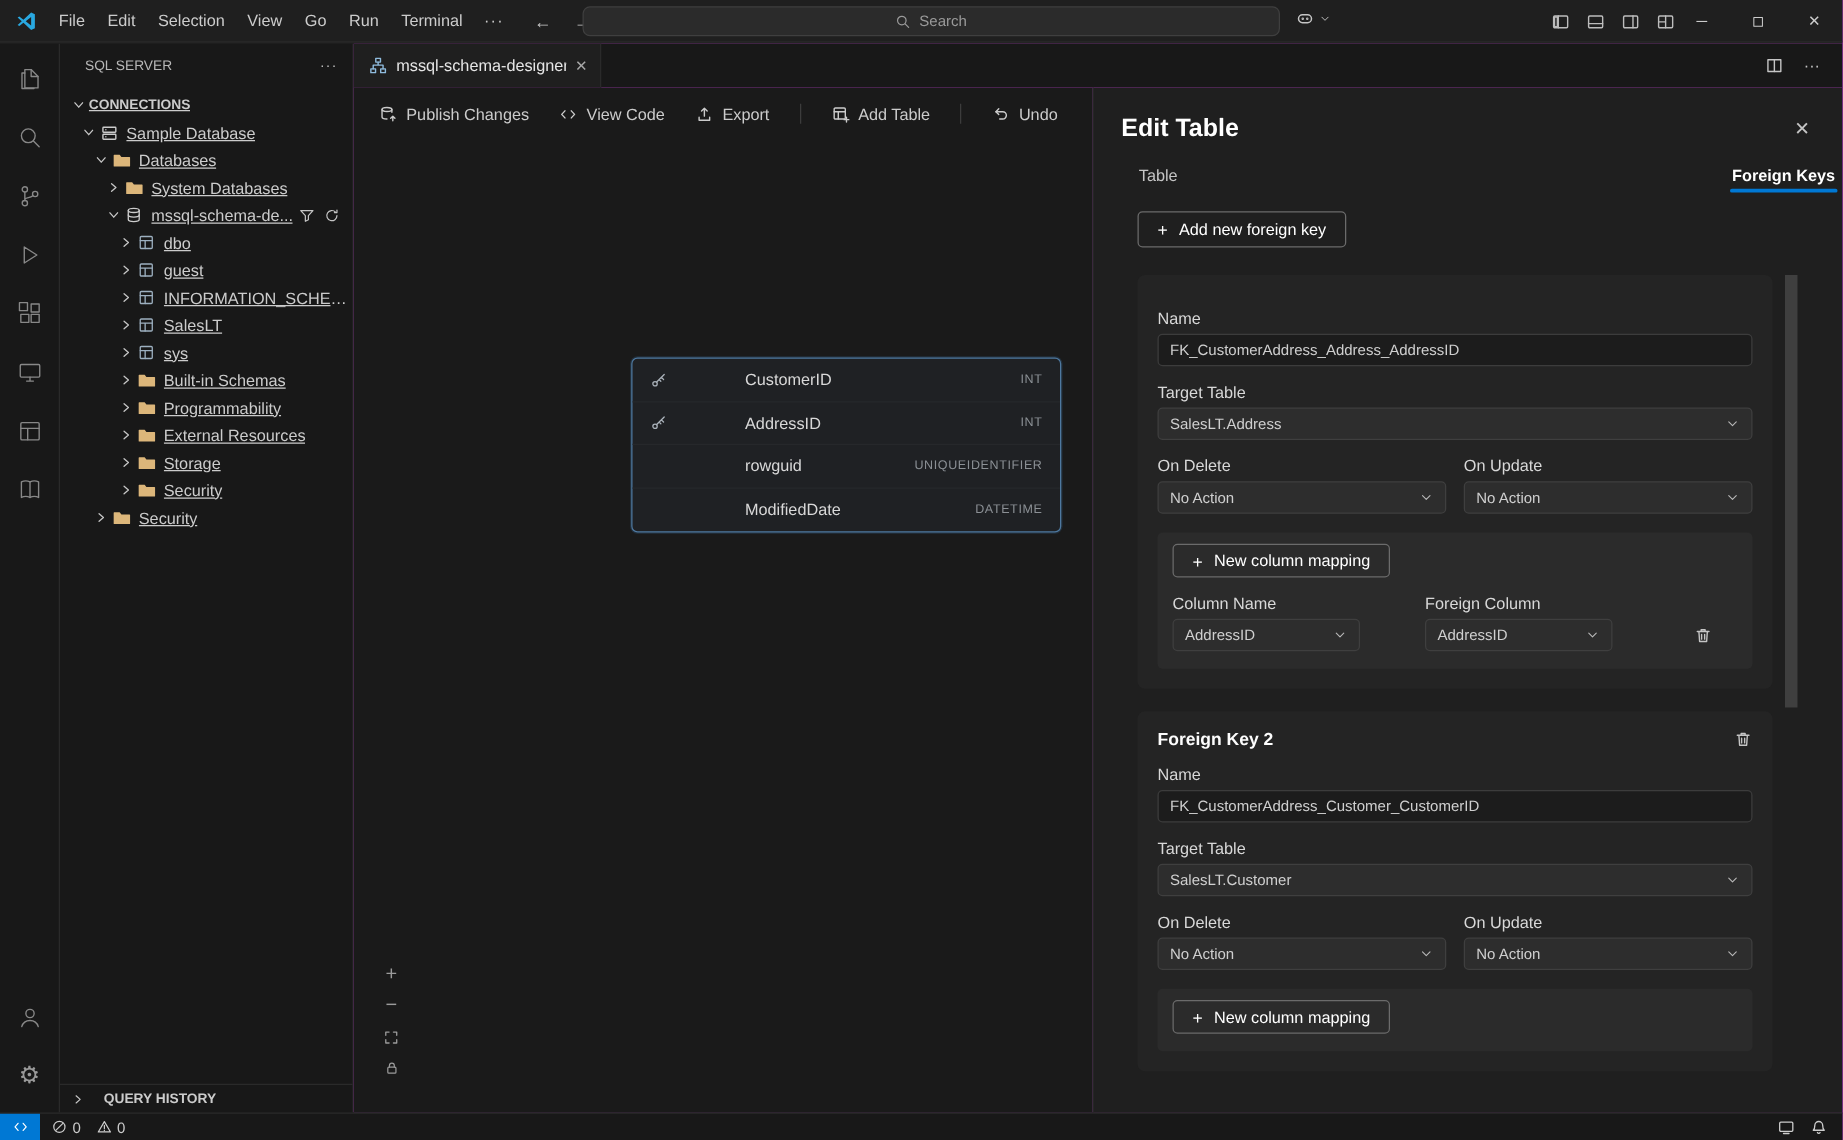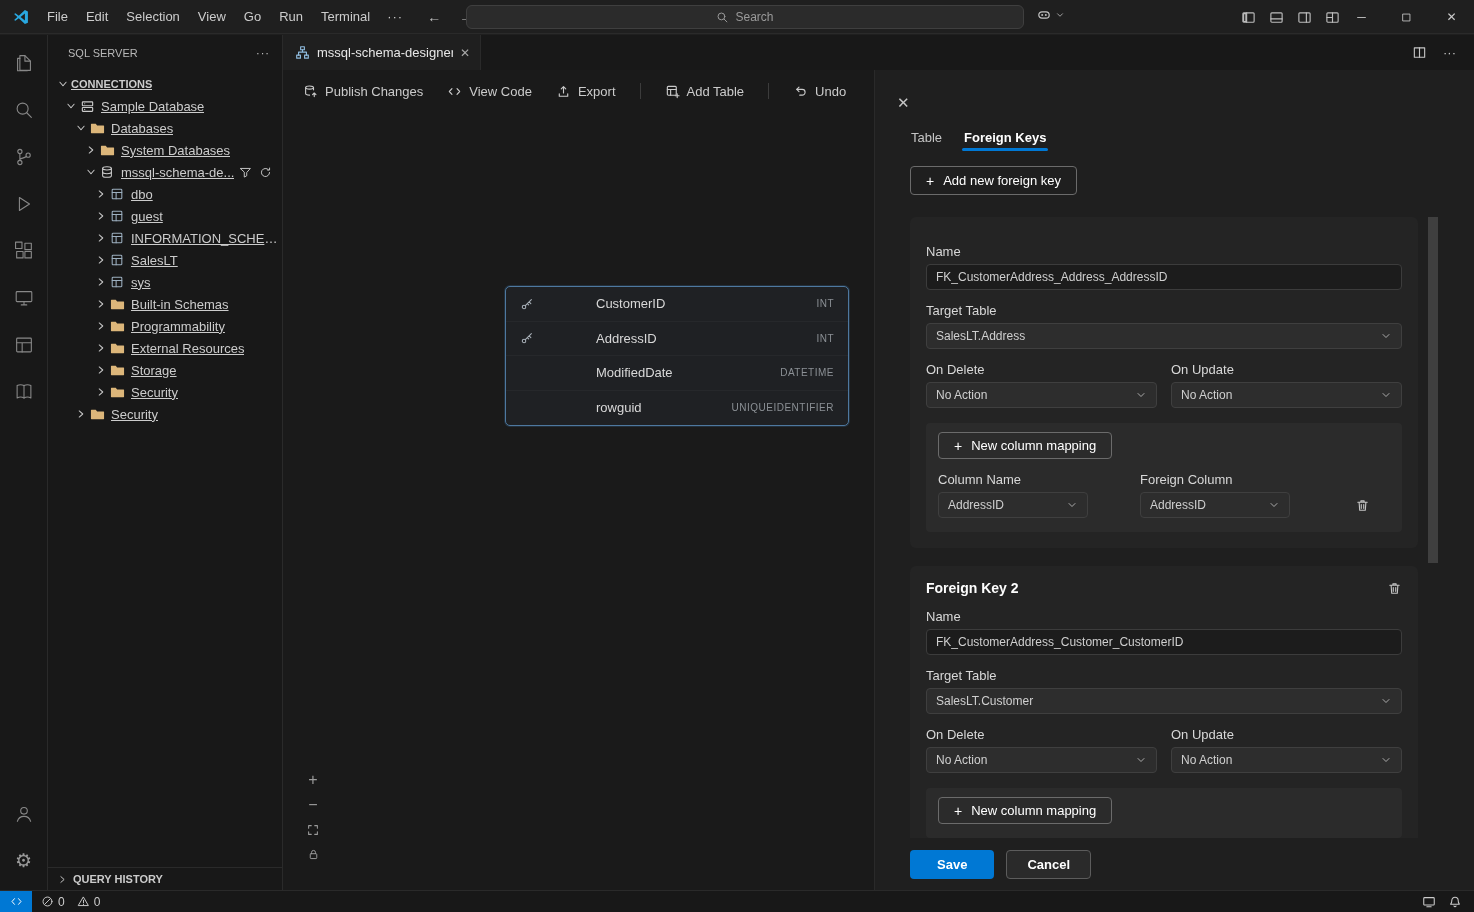--- a/index.html
+++ b/index.html
@@ -42,21 +42,21 @@
   .side-header { height:36px; display:flex; align-items:center; padding:0 12px 0 20px; font-size:11px; color:#b8b8b8; }
   .side-header .more { margin-left:auto; letter-spacing:1px; color:#c5c5c5; }
   .tree { flex:1; overflow:hidden; padding-top:2px;text-decoration:underline; }
   .tree-row { height:22px; display:flex; align-items:center; color:#cccccc; }
   .twisty { width:17px; height:16px; color:#c5c5c5; display:flex; align-items:center; justify-content:center; flex:none; }
   .twisty.down svg { transform:rotate(90deg); }
   .t-icon { width:16px; height:16px; margin-right:6px; display:flex; align-items:center; justify-content:center; flex:none; }
   .t-label { white-space:nowrap; overflow:hidden; text-overflow:ellipsis; }
   .section-label { font-weight:700; font-size:11px; color:#cccccc; }
   .row-actions { margin-left:auto; display:flex; gap:7px; padding-right:10px; color:#c5c5c5; }
-  .query-history { height:23px; border-top:1px solid #2a2a2a; display:flex; align-items:center; gap:2px;
+  .query-history { height:23px; border-top:1px solid #2a2a2a; display:flex; align-items:center; gap:12px;
     font-size:11px; font-weight:700; color:#cccccc; padding-left:6px; }
 
   
   .editor { flex:1; min-width:0; display:flex; flex-direction:column; background:#d946ef; }
   .tabbar { height:35px; background:#181818; display:flex; align-items:stretch; }
   .tab { width:198px; background:#1f1f1f; display:flex; align-items:center; gap:7px; padding:0 10px 0 12px;
     color:#e6e6e6; border-right:1px solid #2a2a2a; }
   .tab-label { flex:1; white-space:nowrap; overflow:hidden; }
   .tab-close { color:#a8a8a8; font-size:12px; }
   .tab-actions { margin-left:auto; display:flex; align-items:center; gap:16px; padding-right:18px; color:#c5c5c5; }
@@ -82,21 +82,21 @@
 
   .zoom-stack { position:absolute; left:20px; top:703px; display:flex; flex-direction:column; gap:11px;
     align-items:center; color:#9b9b9b; width:20px; }
   .zoom-glyph { font-size:16px; line-height:14px; }
 
   
   .panel { width:600px; background:#1f1f1f; border-left:1px solid #2a2a2a; display:flex; flex-direction:column; position:relative; }
   .p-header { display:flex; align-items:flex-start; padding:22px 26px 0 22px; }
   .p-title { font-size:20px; font-weight:700; color:#ffffff; flex:1; }
   .p-close { color:#c5c5c5; font-size:15px; margin-top:2px; }
-  .p-tabs { display:flex; gap:10px; padding:12px 0 0 30px; }
+  .p-tabs { display:flex; gap:26px; padding:12px 0 0 30px;justify-content:space-between; }
   .p-tab { padding:6px 6px 11px; color:#c5c5c5; position:relative; }
   .p-tab.active { color:#ffffff; font-weight:600; }
   .p-tab.active::after { content:""; position:absolute; left:4px; right:4px; bottom:5px; height:3px; border-radius:2px; background:#0078d4; }
   .p-addrow { padding:10px 0 0 35px; }
   .btn-outline { display:inline-flex; align-items:center; gap:9px; height:29px; padding:0 15px;
     border:1px solid #6b6b6b; border-radius:4px; background:transparent; color:#ffffff; font-size:13px;
     font-family:inherit; }
   .plus-glyph { font-size:14px; line-height:1; }
   .p-scroll { flex:1; margin-top:4px; overflow:hidden; position:relative; padding:0 56px 0 35px; }
   .fk-card { background:#242424; border-radius:6px; padding:14px 16px 16px; margin-top:18px; }
@@ -627,27 +627,27 @@
                 <svg class="si" width="14" height="14" viewBox="0 0 16 16">
                   <circle cx="4.6" cy="11.4" r="2"></circle>
                   <path d="M6.1 9.9 13 3M10.4 5.6l2 2M8.4 7.6l1.5 1.5"></path>
                 </svg>
               </span>
             <span class="nr-name">AddressID</span>
             <span class="nr-type">INT</span>
           </div>
           <div class="node-row">
             <span class="nr-keyslot"></span>
-            <span class="nr-name">ModifiedDate</span>
-            <span class="nr-type">DATETIME</span>
+            <span class="nr-name">rowguid</span>
+            <span class="nr-type">UNIQUEIDENTIFIER</span>
           </div>
           <div class="node-row">
             <span class="nr-keyslot"></span>
-            <span class="nr-name">rowguid</span>
-            <span class="nr-type">UNIQUEIDENTIFIER</span>
+            <span class="nr-name">ModifiedDate</span>
+            <span class="nr-type">DATETIME</span>
           </div>
         </div>
 
         <div class="zoom-stack">
           <span class="zoom-glyph">+</span>
           <span class="zoom-glyph">−</span>
           <span>
               <svg class="si" width="14" height="14" viewBox="0 0 16 16">
                 <path d="M3 6V3h3M10 3h3v3M13 10v3h-3M6 13H3v-3"></path>
               </svg>
@@ -656,20 +656,21 @@
               <svg class="si" width="13" height="13" viewBox="0 0 16 16">
                 <rect x="4" y="7" width="8" height="6" rx="1"></rect>
                 <path d="M5.6 7V5.4a2.4 2.4 0 0 1 4.8 0V7"></path>
               </svg>
             </span>
         </div>
       </div>
 
       <div class="panel">
         <div class="p-header">
+          <span class="p-title">Edit Table</span>
           <span class="p-close">✕</span>
         </div>
         <div class="p-tabs">
           <span class="p-tab">Table</span>
           <span class="p-tab active">Foreign Keys</span>
         </div>
         <div class="p-addrow">
           <button class="btn-outline">
             <span class="plus-glyph">+</span>
             <span>Add new foreign key</span>
@@ -801,24 +802,20 @@
               <button class="btn-outline">
                 <span class="plus-glyph">+</span>
                 <span>New column mapping</span>
               </button>
             </div>
           </section>
 
           <div class="scroll-thumb"></div>
         </div>
 
-        <div class="p-footer">
-          <button class="btn-primary">Save</button>
-          <button class="btn-secondary">Cancel</button>
-        </div>
       </div>
     </div>
   </div>
 </div>
 
 <div class="statusbar">
   <span class="remote">
     <svg class="si" width="13" height="13" viewBox="0 0 16 16">
         <path d="M5.5 4.5 2.5 8l3 3.5M10.5 4.5l3 3.5-3 3.5"></path>
       </svg>

